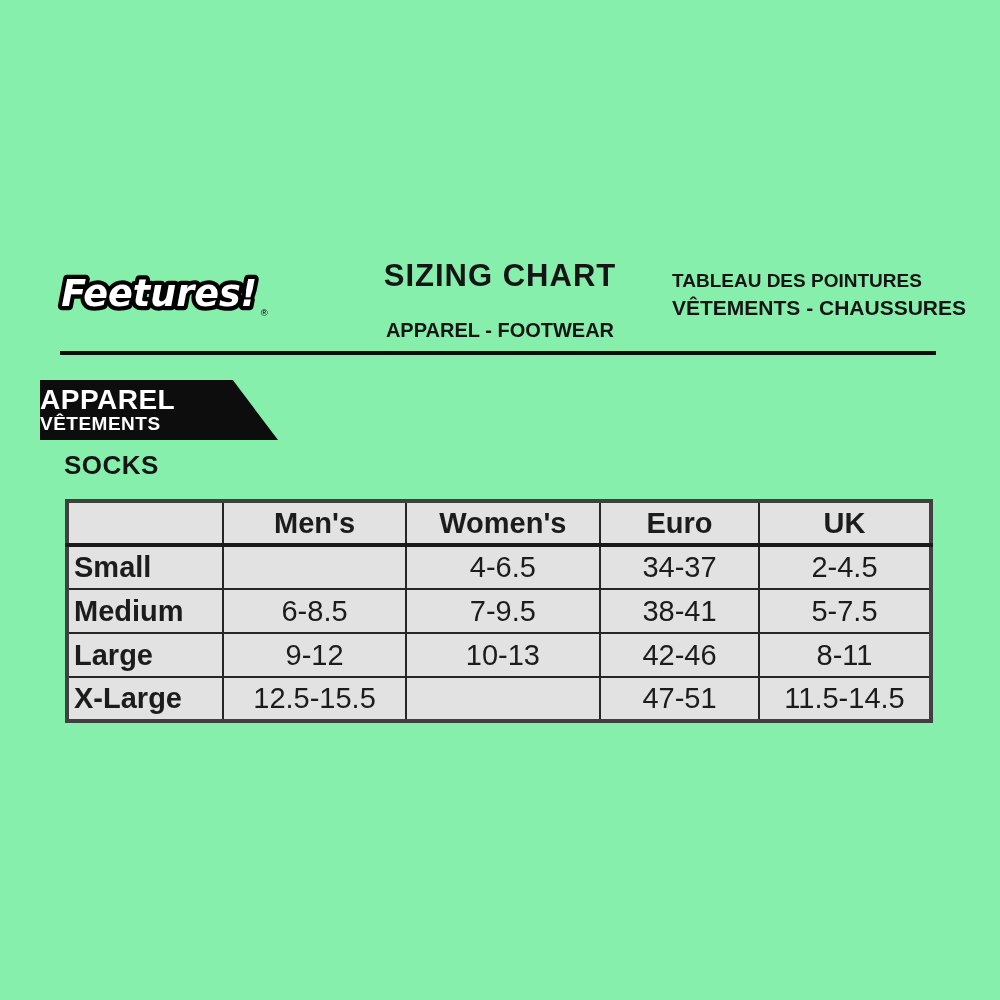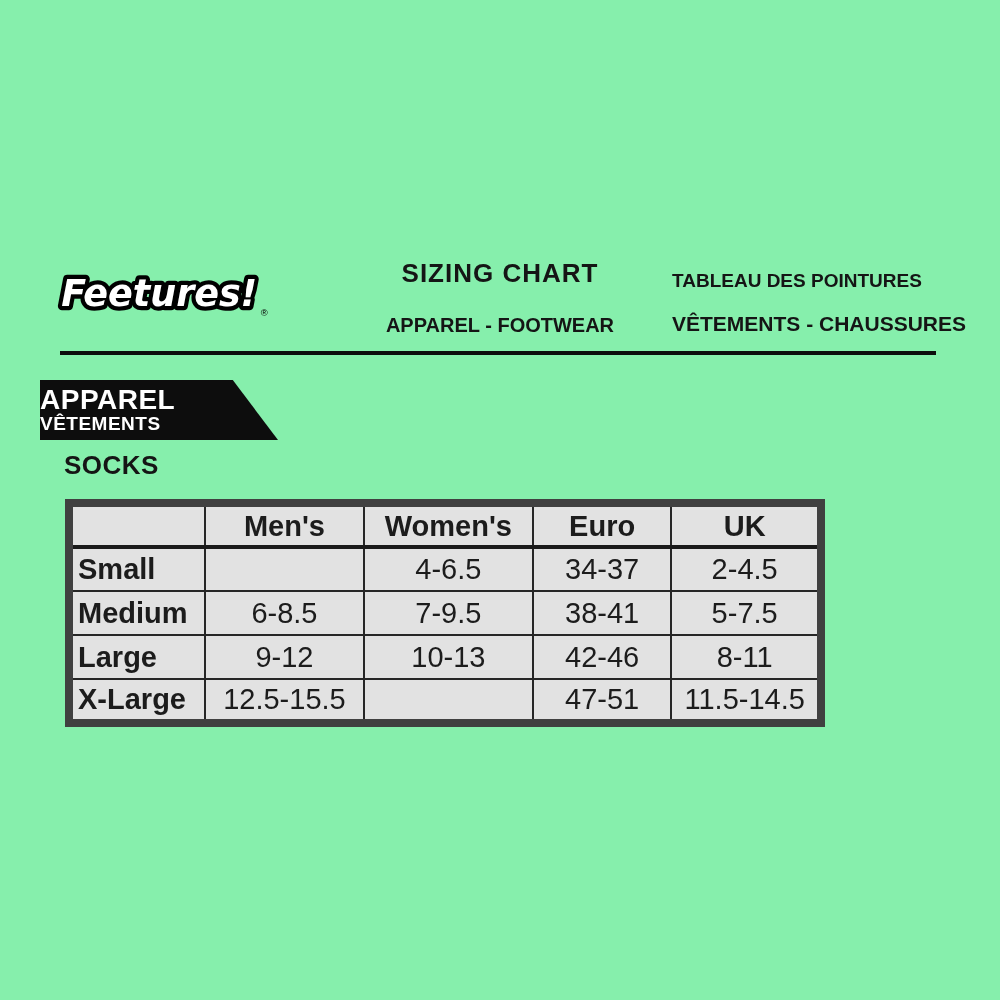--- a/index.html
+++ b/index.html
@@ -8,30 +8,30 @@
     font-family: "Liberation Sans", "DejaVu Sans", sans-serif;
     color: #1a1a1a;
     position: relative;
   }
   .page { position: absolute; inset: 0; background: #86efac; }
 
   
   .logo-wrap { position: absolute; left: 56px; top: 258px; width: 215px; height: 68px; }
   .title-block { position: absolute; left: 340px; top: 258px; width: 320px; text-align: center; }
   .main-title {
-    font-size: 26px; font-weight: bold; letter-spacing: 1px;
+    font-size: 31px; font-weight: bold; letter-spacing: 1px;
     color: #151515; white-space: nowrap;
   }
   .main-subtitle {
     font-size: 20px; font-weight: bold; margin-top: 25px;
     color: #151515; white-space: nowrap;
   }
   .fr-block { position: absolute; left: 672px; top: 270px; width: 272px; text-align: left; }
   .fr-title { font-size: 19px; font-weight: bold; color: #151515; white-space: nowrap; }
-  .fr-subtitle { font-size: 21px; font-weight: bold; margin-top: 20px; color: #151515; white-space: nowrap; }
+  .fr-subtitle { font-size: 21px; font-weight: bold; margin-top: 4px; color: #151515; white-space: nowrap; }
 
   .rule {
     position: absolute; left: 60px; top: 351px; width: 876px; height: 4px;
     background: #0d0d0d;
   }
 
   
   .banner {
     position: absolute; left: 40px; top: 380px; width: 238px; height: 60px;
     background: #0d0d0d;
@@ -42,24 +42,24 @@
   .banner-main { color: #fff; font-weight: bold; font-size: 28px; line-height: 1.0; letter-spacing: 0.5px; }
   .banner-sub { color: #fff; font-weight: bold; font-size: 19px; line-height: 1.1; letter-spacing: 0.5px; }
 
   .section-heading {
     position: absolute; left: 64px; top: 450px;
     font-size: 26px; font-weight: bold; color: #151515; letter-spacing: 0.5px;
   }
 
   
   .size-table {
-    position: absolute; left: 65px; top: 499px; width: 760px;
+    position: absolute; left: 65px; top: 499px; width: 868px;
     border-collapse: collapse;
     table-layout: fixed;
-    border: 8px solid #404040;
+    border: 4px solid #404040;
     padding-left: 25px;
   }
   .size-table td, .size-table th {
     border: 2px solid #262626;
     background: #e2e2e2;
     height: 44px;
     font-size: 29px;
     color: #1c1c1c;
     text-align: center;
     vertical-align: middle;

